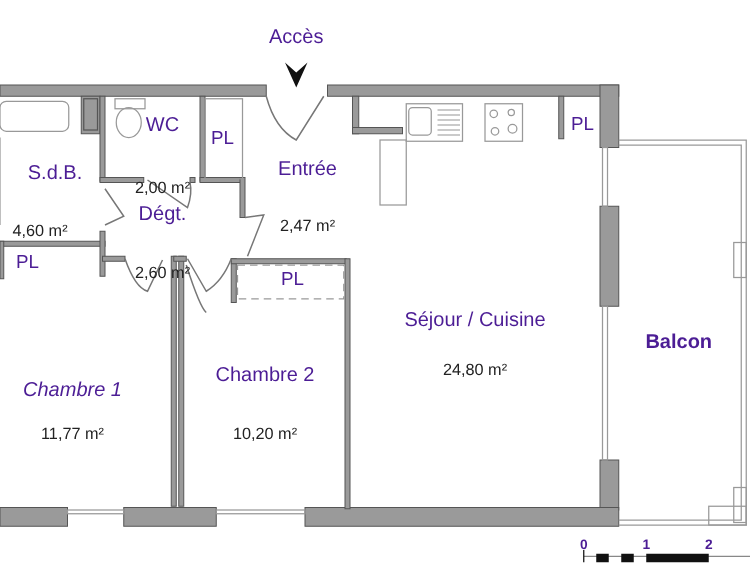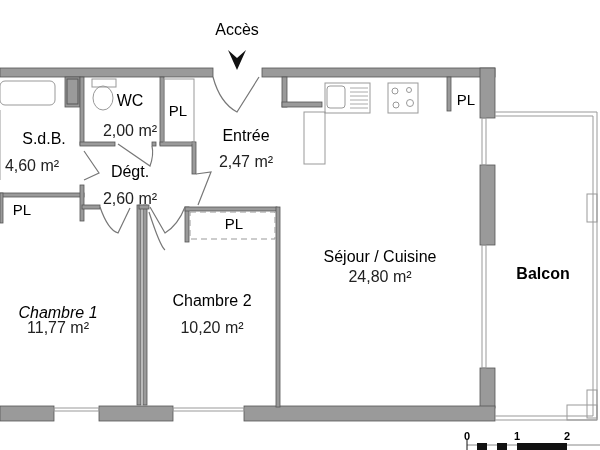--- a/index.html
+++ b/index.html
@@ -1,20 +1,20 @@
 <!DOCTYPE html>
 <html><head>
   <meta charset="utf-8">
   <style>
     html, body { margin: 0; padding: 0; background: #ffffff; }
     body { width: 600px; height: 450px; position: relative; overflow: hidden; font-family: "Liberation Sans", sans-serif; }
     #plan { position: absolute; left: 0; top: 0; width: 600px; height: 450px; }
-    .lbl { position: absolute; color: #000000; white-space: nowrap; transform: translateX(-50%); }
+    .lbl { position: absolute; color: #4c1d95; white-space: nowrap; transform: translateX(-50%); }
     .room-name { font-size: 16px; }
-    .room-area { font-size: 16px; color: #222; }
+    .room-area { font-size: 13px; color: #222; margin-top: 20px; }
     .pl { font-size: 15px; }
     .access { font-size: 16px; }
     .scale-num { font-size: 11px; font-weight: bold; }
   </style>
 </head>
 <body>
 
 <svg id="plan" viewBox="0 0 600 450" xmlns="http://www.w3.org/2000/svg">
   <g fill="#9a9a9a" stroke="#555" stroke-width="0.8">
 

